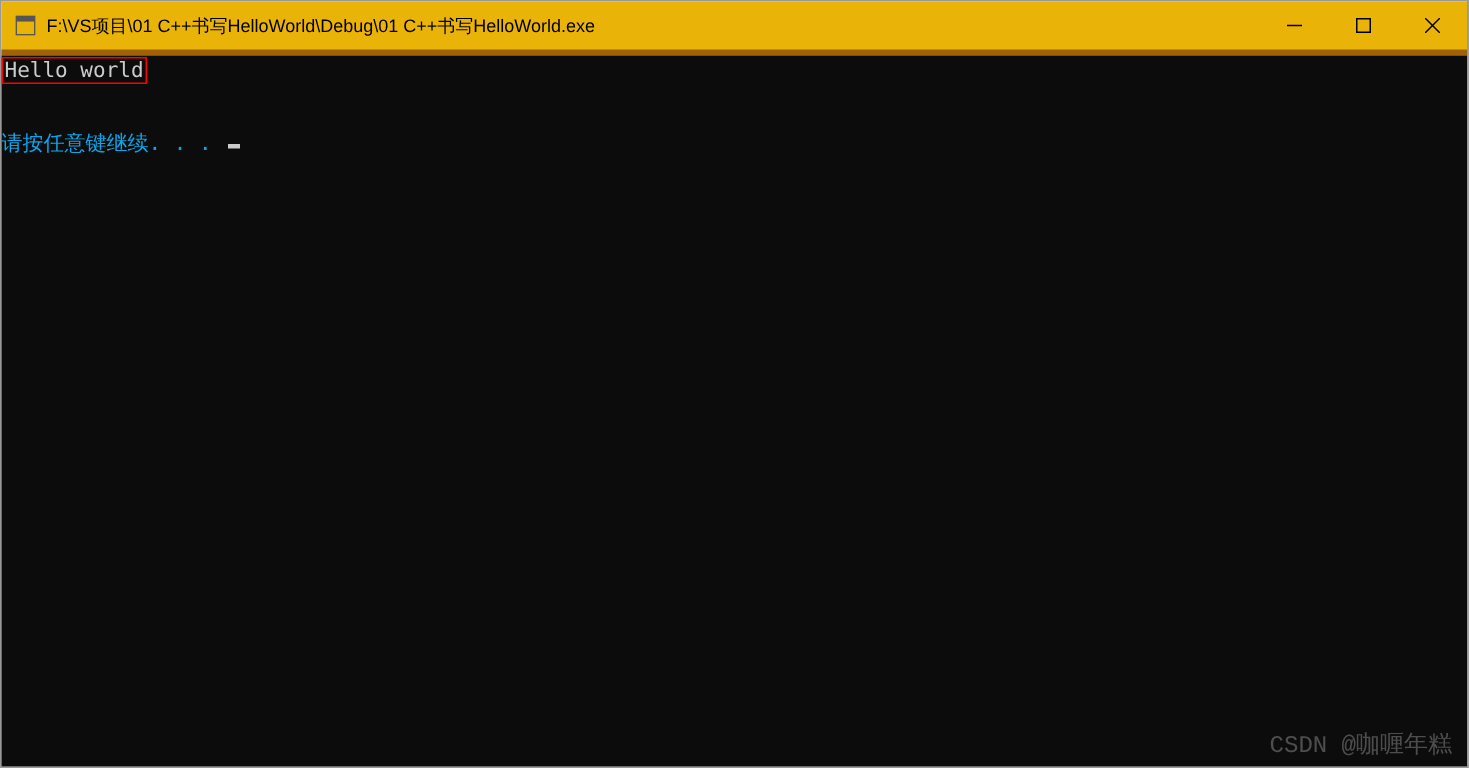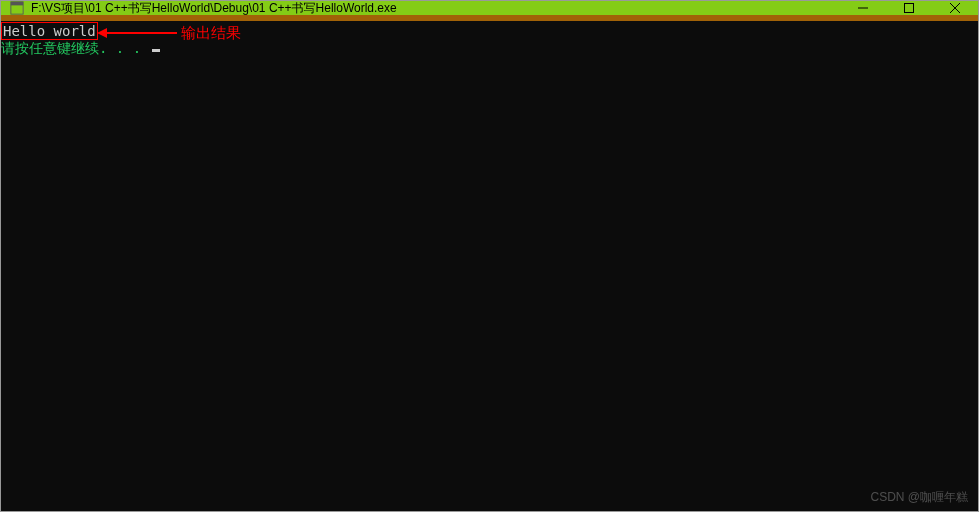--- a/index.html
+++ b/index.html
@@ -17,25 +17,25 @@
     }
     .window {
       width: 979px;
       height: 512px;
       border: 1px solid #999;
       background: #fff;
       display: flex;
       flex-direction: column;
     }
     .titlebar {
-      height: 20px;
-      background: #84cc16;
+      height: 36px;
+      background: #eab308;
       display: flex;
       align-items: center;
-      border-bottom: 6px solid #a16207;
+      border-bottom: 4px solid #a16207;
       flex-shrink: 0;
     }
     .titlebar-icon {
       width: 16px;
       height: 16px;
       margin-left: 8px;
       margin-right: 6px;
       display: flex;
       align-items: center;
       justify-content: center;
@@ -96,39 +96,40 @@
     .arrow-annotation svg {
       display: block;
     }
     .annotation-text {
       color: #ff0000;
       font-size: 15px;
       font-family: "Microsoft YaHei", "SimSun", sans-serif;
     }
     .console-line2 {
       display: block;
-      color: #22c55e;
+      color: #0ea5e9;
+      margin-top: 32px;
     }
     .cursor-block {
       display: inline-block;
       width: 8px;
       height: 3px;
       background: #cccccc;
       vertical-align: baseline;
       margin-left: 2px;
       position: relative;
       top: -1px;
     }
     .watermark {
       position: absolute;
       right: 10px;
       bottom: 6px;
       color: rgba(200,200,200,0.35);
-      font-size: 12px;
-      font-family: Liberation Sans, sans-serif;
+      font-size: 16px;
+      font-family: Liberation Mono, monospace;
       pointer-events: none;
       margin-top: 36px;
     }
   </style>
 </head>
 <body>
 
 <div class="window">
   <div class="titlebar">
     <span class="titlebar-icon">
@@ -155,26 +156,19 @@
             <line x1="10" y1="0" x2="0" y2="10" stroke="#000" stroke-width="1"></line>
           </svg>
       </div>
     </div>
   </div>
 
   <div class="console">
     <span class="console-line1">
       <span class="hello-box">Hello world</span>
     </span>
-    <div class="arrow-annotation">
-      <svg width="80" height="12" viewBox="0 0 80 12">
-        <line x1="80" y1="6" x2="6" y2="6" stroke="#ff0000" stroke-width="2"></line>
-        <polygon points="0,6 10,1 10,11" fill="#ff0000"></polygon>
-      </svg>
-      <span class="annotation-text">输出结果</span>
-    </div>
     <span class="console-line2">
       <span>请按任意键继续. . . </span><span class="cursor-block"></span>
     </span>
 
     <div class="watermark">CSDN @咖喱年糕</div>
   </div>
 </div>
 
 </body></html>

